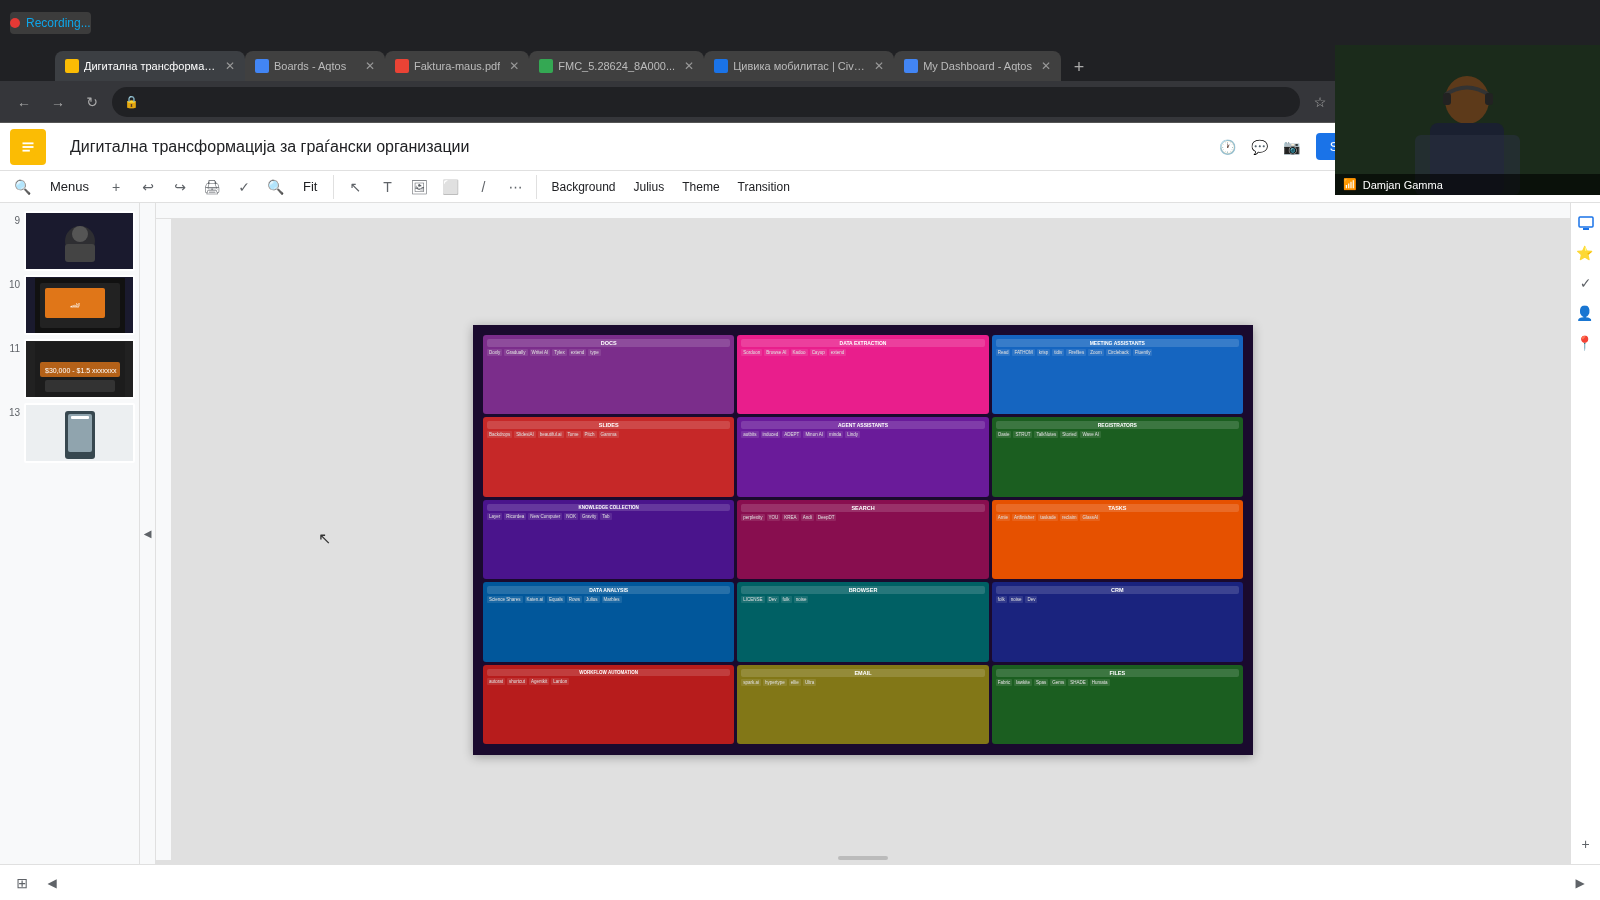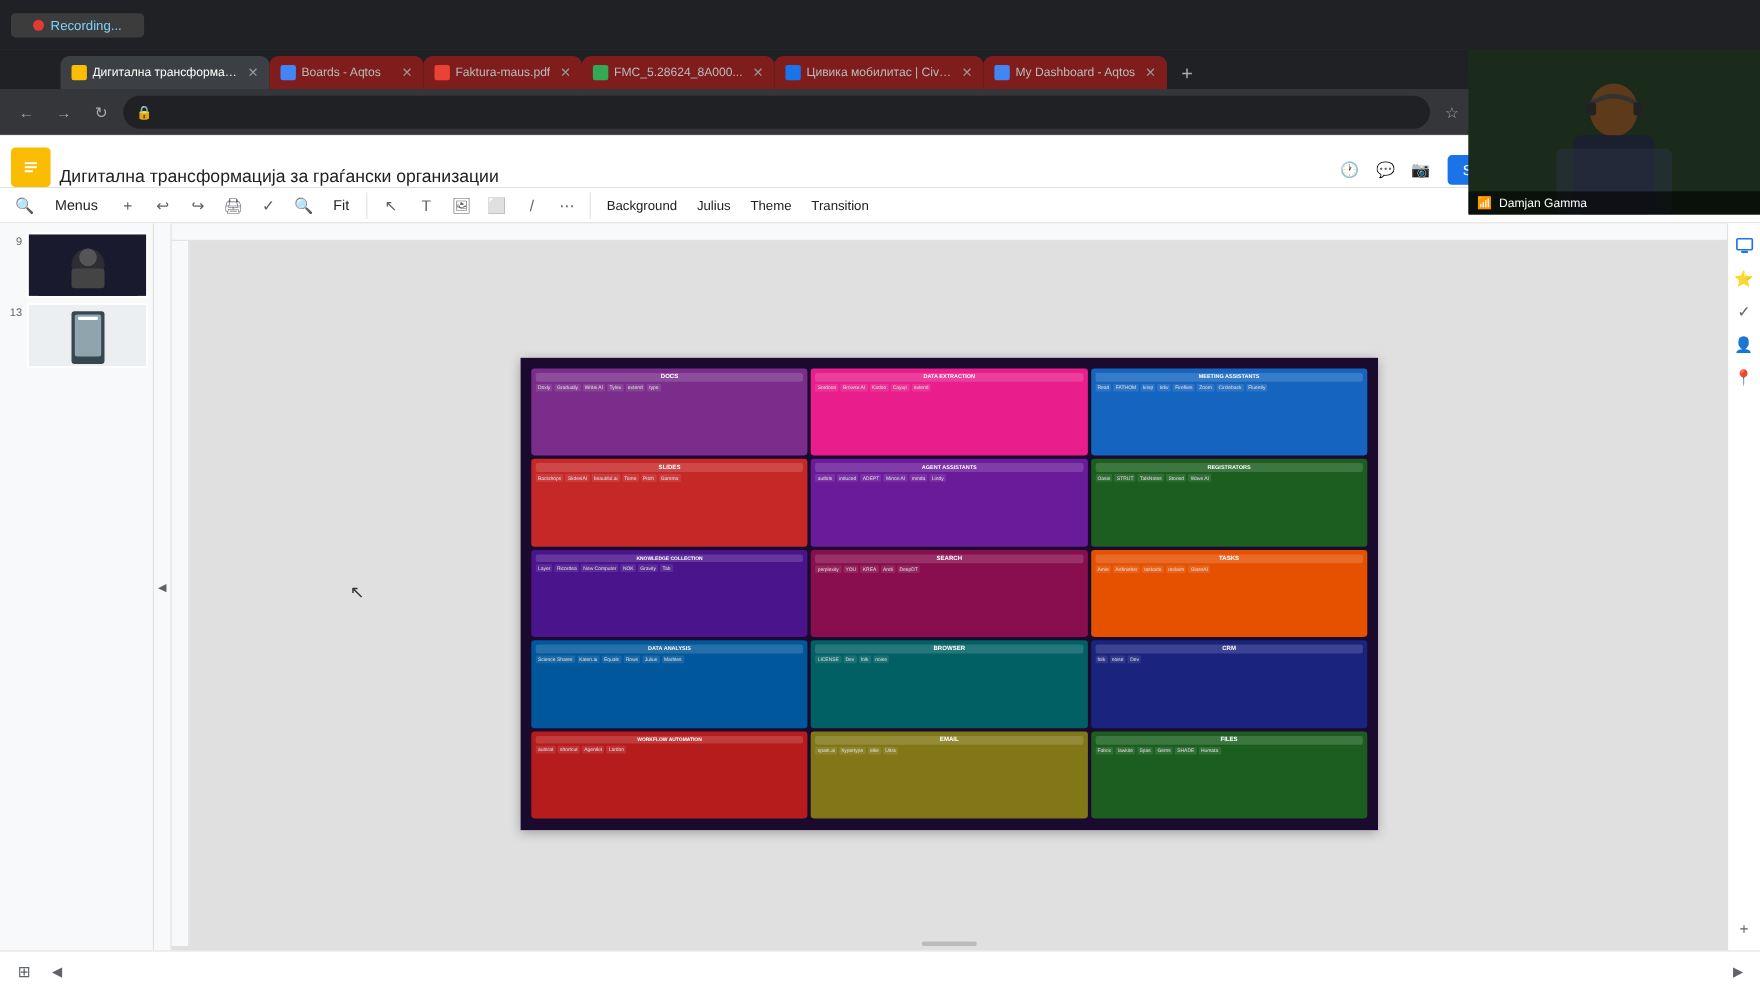--- a/index.html
+++ b/index.html
@@ -4,23 +4,23 @@
   <style>
     * { box-sizing: border-box; margin: 0; padding: 0; }
     body { background: #202124; font-family: 'Arial', sans-serif; width: 1600px; height: 900px; overflow: hidden; position: relative; }
 
     
     .recording-badge {
       position: absolute;
       top: 12px;
       left: 10px;
       background: #3c3c3c;
-      color: #7dd3fc;
+      color: #0ea5e9;
       font-size: 12px;
-      padding: 4px 20px;
+      padding: 4px 0;
       border-radius: 4px;
       display: flex;
       align-items: center;
       gap: 6px;
       z-index: 100;
     }
     .recording-dot {
       width: 10px; height: 10px;
       background: #e53935;
       border-radius: 50%;
@@ -44,21 +44,21 @@
       padding: 0 0 0 55px;
     }
     .tab {
       display: flex;
       align-items: center;
       height: 30px;
       padding: 0 10px;
       border-radius: 8px 8px 0 0;
       font-size: 11px;
       color: #bbb;
-      background: #7f1d1d;
+      background: #404040;
       max-width: 190px;
       min-width: 140px;
       gap: 5px;
       position: relative;
       cursor: pointer;
     }
     .tab.active {
       background: #3c3f43;
       color: #fff;
     }
@@ -114,23 +114,23 @@
       height: calc(855px - 78px);
       display: flex;
       flex-direction: column;
     }
 
     
     .app-header {
       background: #fff;
       height: 48px;
       display: flex;
-      align-items: flex-end;
+      align-items: center;
       padding: 0 10px;
-      gap: 8px;
+      gap: 24px;
       border-bottom: 1px solid #e0e0e0;
     }
     .app-logo {
       width: 36px; height: 36px;
       background: #fbbc04;
       border-radius: 4px;
       display: flex; align-items: center; justify-content: center;
       font-size: 18px; color: #fff;
       font-weight: bold;
       flex-shrink: 0;
@@ -520,21 +520,47 @@
               <svg width="90" height="55" viewBox="0 0 90 55">
                 <rect width="90" height="55" fill="#1a1a2e"></rect>
                 <circle cx="45" cy="27" r="15" fill="#333" opacity="0.8"></circle>
                 <ellipse cx="45" cy="20" rx="8" ry="8" fill="#555"></ellipse>
                 <rect x="30" y="30" width="30" height="18" rx="3" fill="#444"></rect>
               </svg>
             </div>
           </div>
         </div>
 
-
+        <div class="slide-thumb">
+          <span class="slide-num">10</span>
+          <div class="slide-img">
+            <div class="thumb-bg thumb-dark">
+              <svg width="90" height="55" viewBox="0 0 90 55">
+                <rect width="90" height="55" fill="#111"></rect>
+                <rect x="5" y="5" width="80" height="45" fill="#222" rx="2"></rect>
+                <rect x="10" y="10" width="60" height="30" fill="#f57f17" rx="2" opacity="0.9"></rect>
+                <text x="40" y="30" fill="#fff" font-size="8" text-anchor="middle">🏎</text>
+              </svg>
+            </div>
+          </div>
+        </div>
+
+        <div class="slide-thumb">
+          <span class="slide-num">11</span>
+          <div class="slide-img">
+            <div class="thumb-bg thumb-dark2">
+              <svg width="90" height="55" viewBox="0 0 90 55">
+                <rect width="90" height="55" fill="#1c1c1c"></rect>
+                <rect x="5" y="20" width="80" height="15" fill="#f57f17" rx="2" opacity="0.7"></rect>
+                <text x="10" y="31" fill="#fff" font-size="7">$30,000 - $1.5 xxxxxxx</text>
+                <rect x="10" y="38" width="70" height="12" fill="#333" rx="2"></rect>
+              </svg>
+            </div>
+          </div>
+        </div>
 
 
         <div class="slide-thumb">
           <span class="slide-num">13</span>
           <div class="slide-img">
             <div class="thumb-bg" style="background:#eceff1;">
               <svg width="90" height="55" viewBox="0 0 90 55">
                 <rect width="90" height="55" fill="#eceff1"></rect>
                 <rect x="30" y="5" width="30" height="48" fill="#37474f" rx="3"></rect>
                 <rect x="33" y="8" width="24" height="38" fill="#90a4ae" rx="2"></rect>

